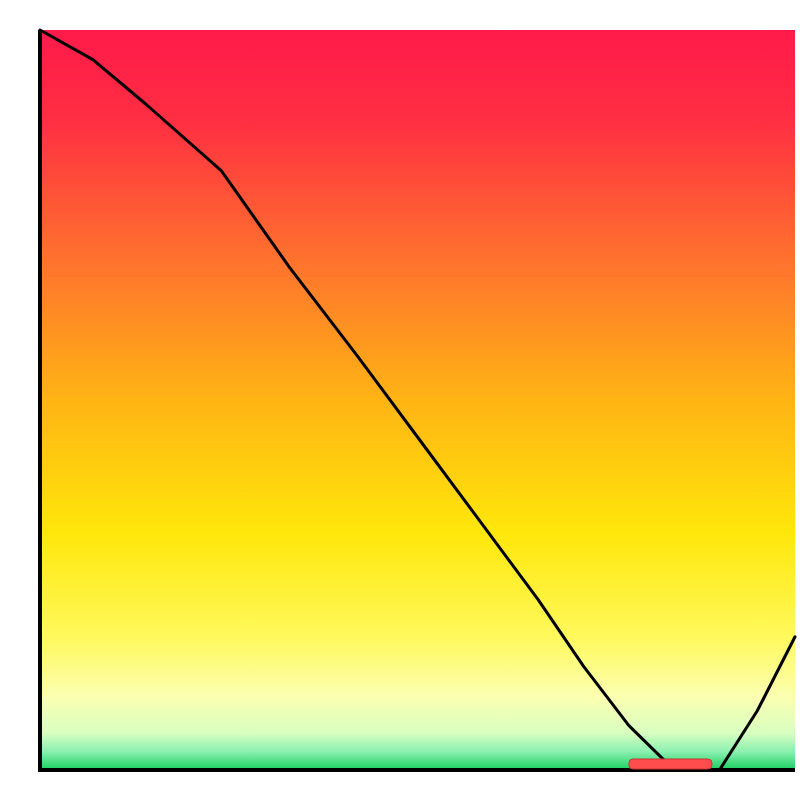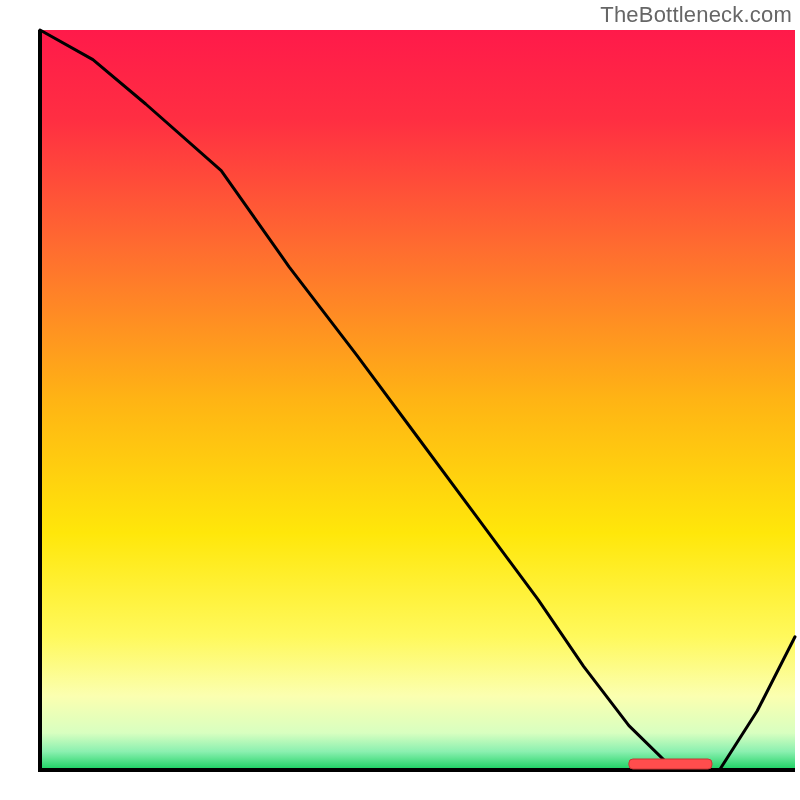--- a/index.html
+++ b/index.html
@@ -29,21 +29,20 @@
   svg {
     position: absolute;
     left: 0;
     top: 0;
   }
 </style>
 </head>
 <body>
 <div class="stage">
 
-  <div class="watermark">TheBottleneck.com</div>
 
   <svg id="chart-svg" width="800" height="800" viewBox="0 0 800 800">
     <defs>
 
       <linearGradient id="heat" x1="0" y1="0" x2="0" y2="1">
         <stop offset="0.00" stop-color="#ff1a4a"></stop>
         <stop offset="0.12" stop-color="#ff2e42"></stop>
         <stop offset="0.30" stop-color="#ff6e2f"></stop>
         <stop offset="0.50" stop-color="#ffb414"></stop>
         <stop offset="0.68" stop-color="#ffe70a"></stop>

